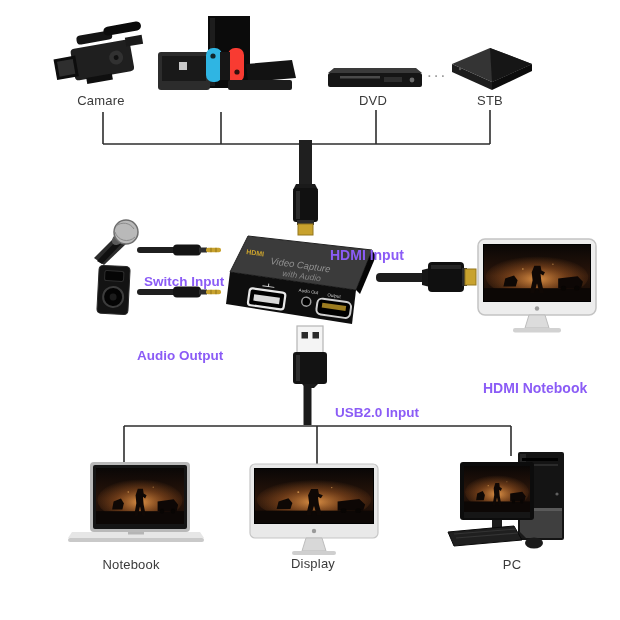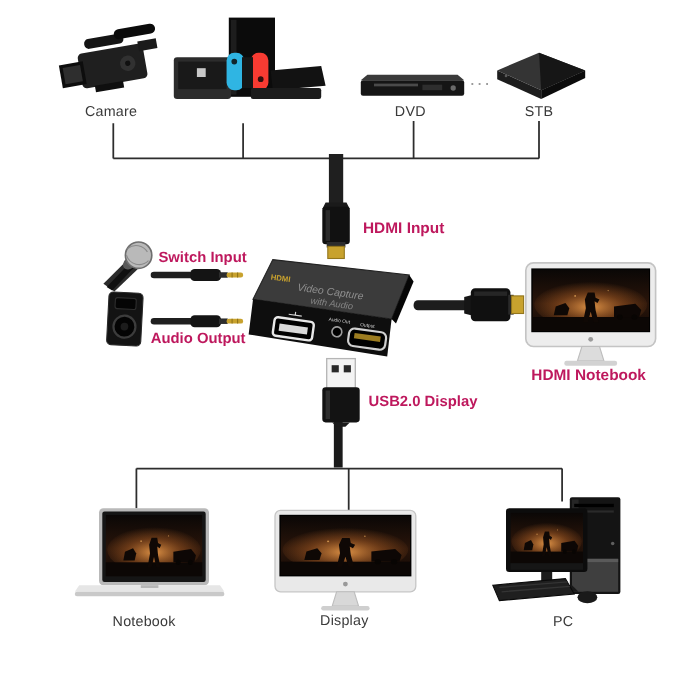--- a/index.html
+++ b/index.html
@@ -1,20 +1,20 @@
 <!DOCTYPE html>
 <html><head>
 <meta charset="utf-8">
 <style>
   html,body{margin:0;padding:0;background:#fff;}
   #canvas{position:relative;width:620px;height:620px;background:#ffffff;overflow:hidden;
           font-family:"Liberation Sans",sans-serif;}
   .abs{position:absolute;}
   .lbl-dark{position:absolute;color:#3a3a3a;font-size:13px;text-align:center;letter-spacing:.2px;z-index:20;}
-  .lbl-blue{position:absolute;color:#be185d;font-size:13.5px;font-weight:bold;z-index:22;white-space:nowrap;}
+  .lbl-blue{position:absolute;color:#8b5cf6;font-size:13.5px;font-weight:bold;z-index:22;white-space:nowrap;margin-top:48px;}
   .ellipsis{position:absolute;color:#9a9a9a;font-size:17px;letter-spacing:2px;z-index:20;}
   .wm{position:absolute;color:#c6c6c6;z-index:60;text-align:center;white-space:nowrap;pointer-events:none;}
   #wm1{left:206px;top:341px;width:220px;font-size:17px;letter-spacing:1.5px;color:#cbcbcb;}
   #wm2{left:104px;top:379px;width:412px;font-size:31px;letter-spacing:.5px;color:#bdbdbd;}
   svg.part{position:absolute;z-index:10;overflow:visible;}
   svg.plug{position:absolute;z-index:12;overflow:visible;}
   #wires{position:absolute;left:0;top:0;z-index:1;}
 </style>
 </head>
 <body>
@@ -202,21 +202,21 @@
   <div class="lbl-blue" style="left:483px;top:332px;font-size:14px">HDMI Notebook</div>
 
   <svg class="plug" style="left:288px;top:322px" width="42" height="66">
     <rect x="9" y="4" width="26" height="27" fill="#f4f4f4" stroke="#b5b5b5" stroke-width="1.2"></rect>
     <rect x="13.5" y="10" width="6.5" height="6.5" fill="#2a2a2a"></rect>
     <rect x="24.5" y="10" width="6.5" height="6.5" fill="#2a2a2a"></rect>
     <rect x="5" y="30" width="34" height="32" rx="3" fill="#131313"></rect>
     <rect x="8" y="33" width="4" height="26" fill="#2e2e2e"></rect>
     <polygon points="14,62 30,62 26,66 18,66" fill="#1a1a1a"></polygon>
   </svg>
-  <div class="lbl-blue" style="left:335px;top:357px">USB2.0 Display</div>
+  <div class="lbl-blue" style="left:335px;top:357px">USB2.0 Input</div>
 
   <svg class="part" style="left:68px;top:458px" width="140" height="92">
     <rect x="22" y="4" width="100" height="70" rx="4" fill="#b9b9b9"></rect>
     <rect x="25" y="7" width="94" height="64" rx="2" fill="#151515"></rect>
     <svg x="28" y="10" width="88" height="56" viewBox="0 0 120 70" preserveAspectRatio="none">
         <use href="#gamescene"></use>
       </svg>
     <polygon points="4,74 132,74 136,80 0,80" fill="#e6e6e6"></polygon>
     <rect x="0" y="80" width="136" height="4" rx="2" fill="#c9c9c9"></rect>
     <rect x="60" y="74" width="16" height="2.5" fill="#b5b5b5"></rect>

